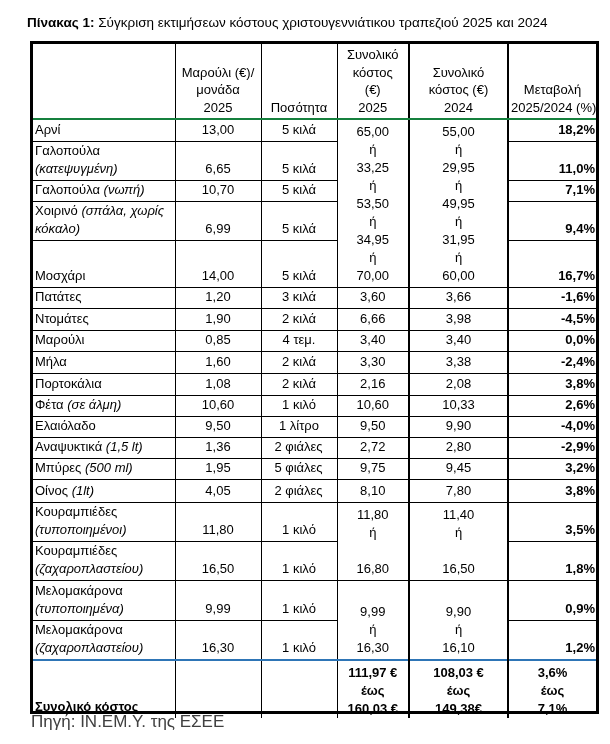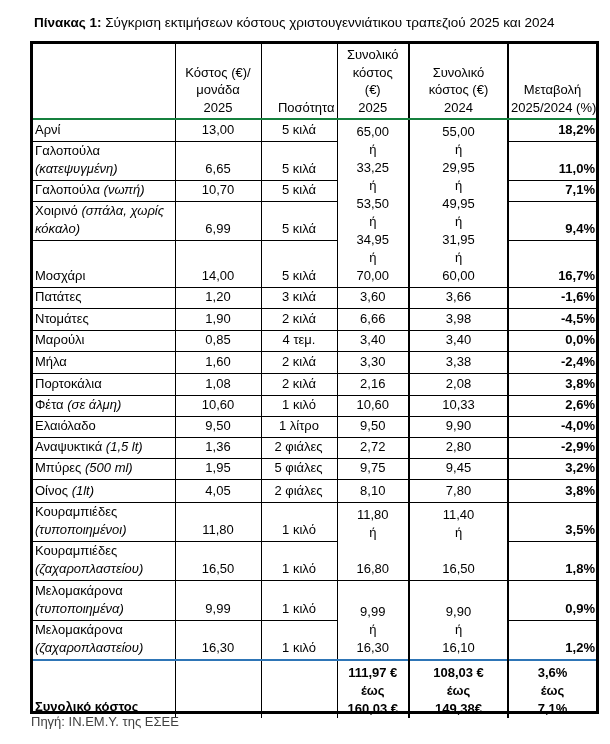--- a/index.html
+++ b/index.html
@@ -2,21 +2,21 @@
 <html><head>
 <meta charset="utf-8">
 <style>
   html, body { margin:0; padding:0; }
   body {
     width:610px; height:744px; position:relative; overflow:hidden;
     background:#ffffff; color:#000;
     font-family:"Liberation Sans", sans-serif;
   }
   .title {
-    position:absolute; left:34px; top:15px;
+    position:absolute; left:27px; top:15px;
     font-size:13.5px; white-space:nowrap; line-height:16px;
   }
   .title .lbl { font-weight:bold; }
   .frame {
     position:absolute; left:30px; top:41px;
     width:563px; height:667px;
     border:3px solid #000;
   }
   table {
     border-collapse:collapse; table-layout:fixed;
@@ -28,38 +28,38 @@
     vertical-align:bottom;
     line-height:18px;
     overflow:hidden;
   }
   tr:first-child td { border-top:none; }
   tr:last-child td { border-bottom:none; }
   td:first-child { border-left:none; }
   td:last-child { border-right:none; }
 
   .hdr td { border-bottom:2px solid #15803d; text-align:center; line-height:17.5px; }
-  .hdr td.qh { text-align:right; }
+  .hdr td.qh { text-align:center; }
   .tot td { border-top:2px solid #2E75B6; font-weight:bold; text-align:center; padding-bottom:0;margin-top:48px; }
   .tot td.c-item { text-align:left; padding-bottom:2px; }
 
   .c-item { text-align:left; }
   .c-num { text-align:center; }
   .c-qty { text-align:center; white-space:nowrap; }
   .c-qty.l { text-align:center; padding-left:1px; }
   .c-chg { text-align:right; font-weight:bold; padding-right:1px; white-space:nowrap; }
   .c-25 { border-right:2px solid #000; }
   .c-24 { border-right:2px solid #000; }
   .note { font-style:italic; }
   .ln { height:18px; line-height:18px; white-space:nowrap; }
   .lh { height:17.5px; line-height:17.5px; white-space:nowrap; }
 
   .source {
     position:absolute; left:31px; top:714px;
-    font-size:13px; line-height:16px; color:#404040; white-space:nowrap;
+    font-size:17px; line-height:16px; color:#404040; white-space:nowrap;
   }
 </style>
 </head>
 <body>
 
 <div class="title">
   <span class="lbl">Πίνακας 1:</span><span> Σύγκριση εκτιμήσεων κόστους χριστουγεννιάτικου τραπεζιού 2025 και 2024</span>
 </div>
 
 <div class="frame">
@@ -70,21 +70,21 @@
         <col style="width:76px">
         <col style="width:72px">
         <col style="width:99px">
         <col style="width:88px">
   </colgroup>
 
   <tbody>
         <tr class="hdr" style="height:75px">
     <td></td>
     <td>
-      <div class="lh">Κόστος (€)/</div>
+      <div class="lh">Μαρούλι (€)/</div>
       <div class="lh">μονάδα</div>
       <div class="lh">2025</div>
     </td>
     <td class="qh">Ποσότητα</td>
     <td class="c-25">
       <div class="lh">Συνολικό</div>
       <div class="lh">κόστος</div>
       <div class="lh">(€)</div>
       <div class="lh">2025</div>
     </td>

